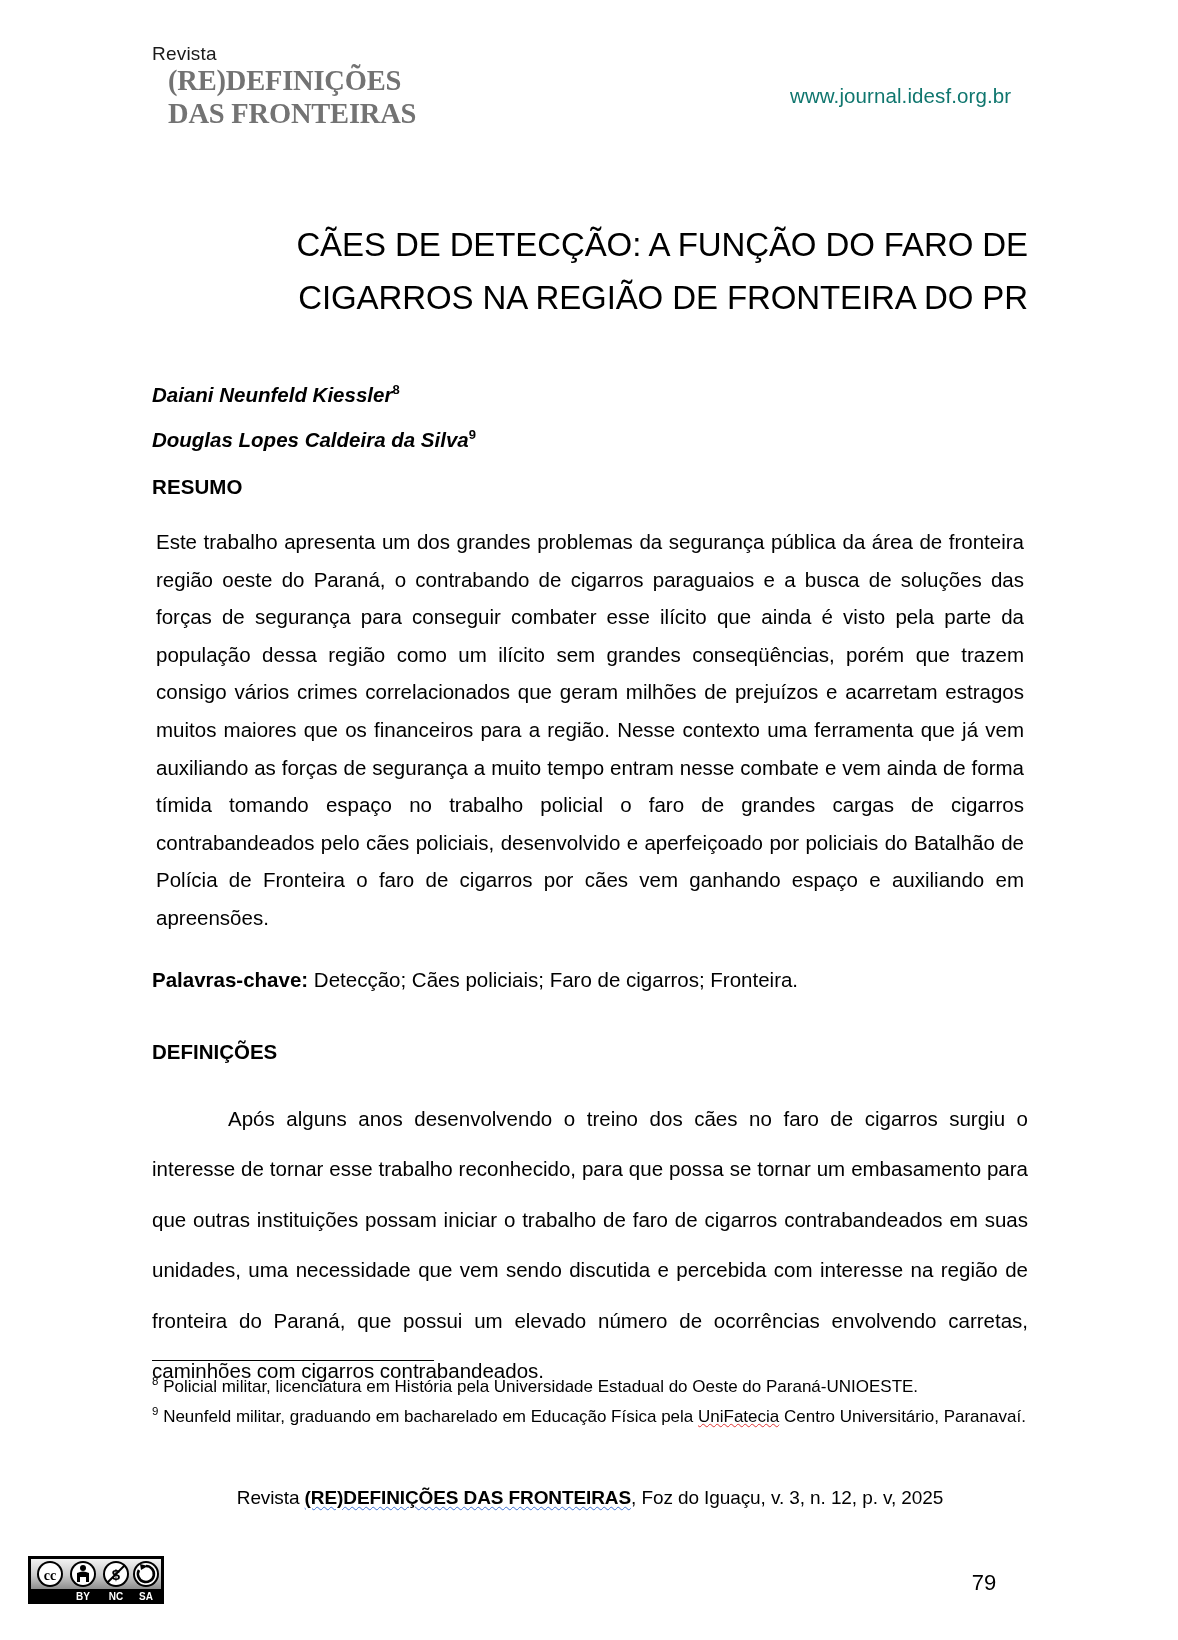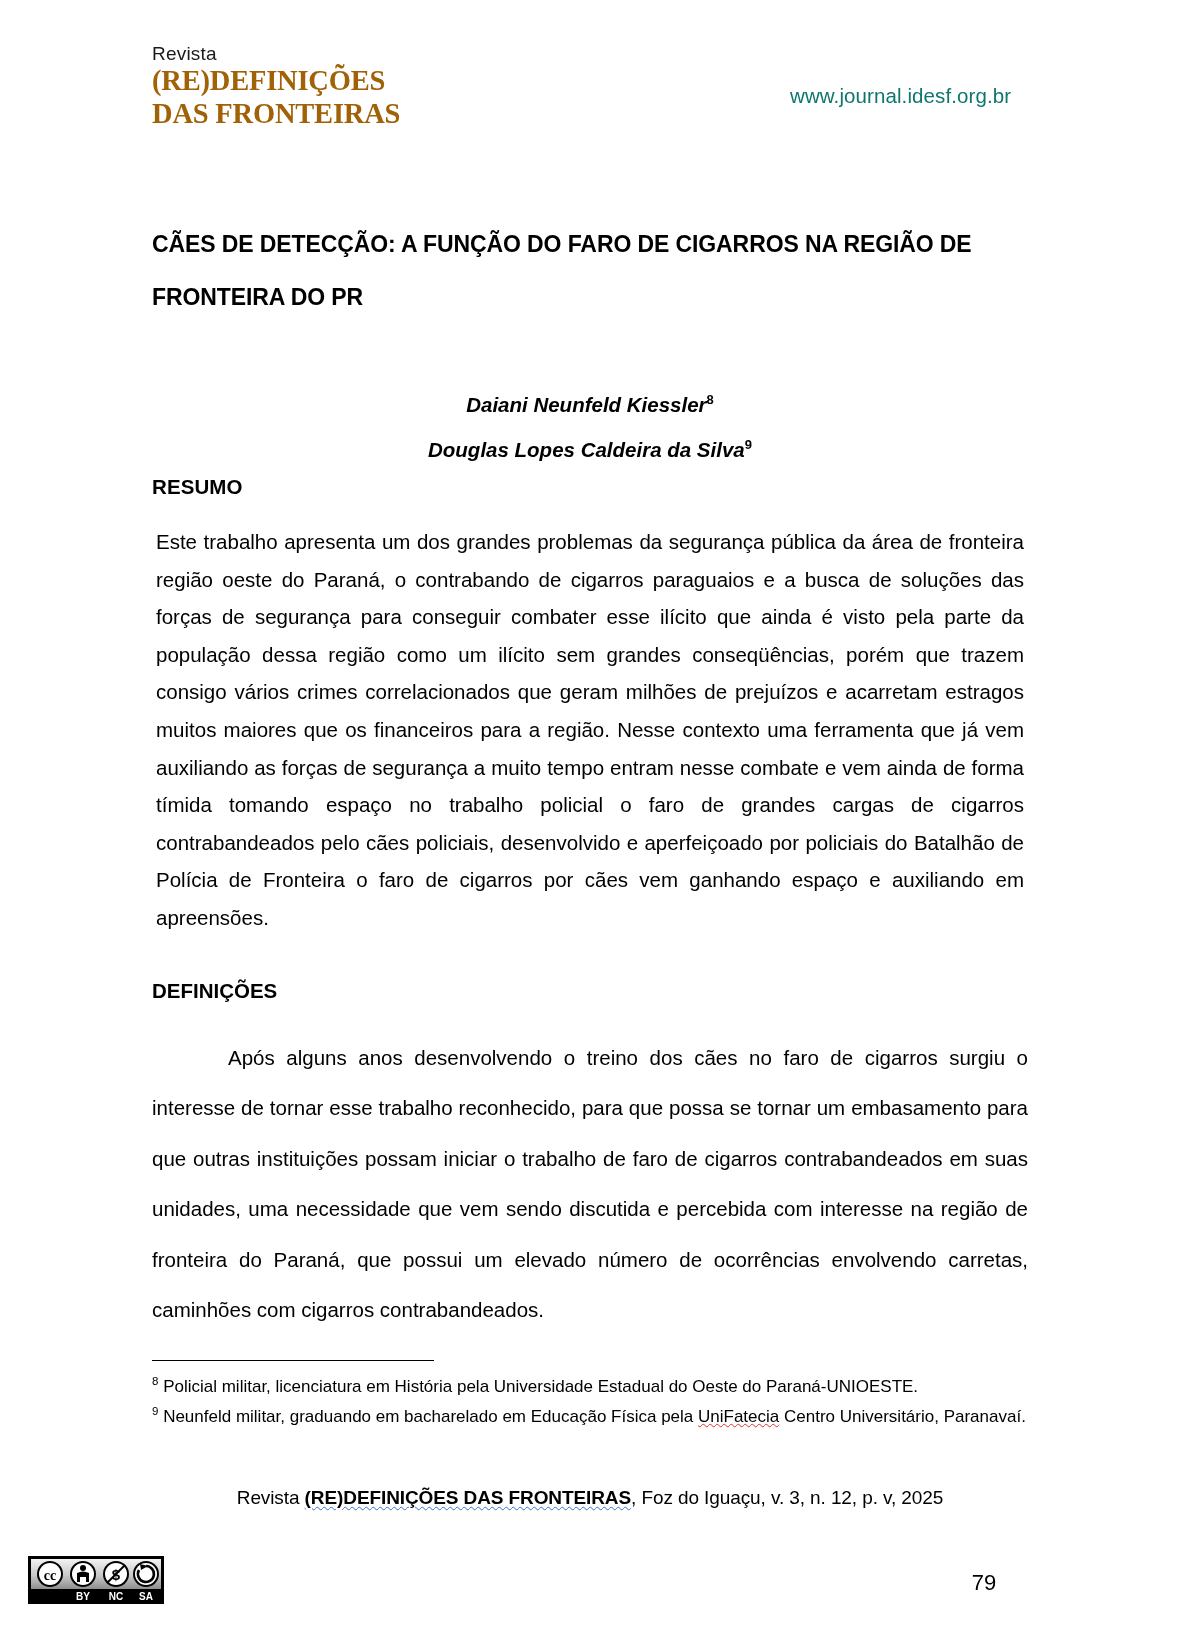--- a/index.html
+++ b/index.html
@@ -40,54 +40,55 @@
     font-size: 19px;
     letter-spacing: 0.2px;
     color: #1a1a1a;
     margin-bottom: 3px;
   }
   .logo-line1, .logo-line2 {
     font-family: "Liberation Serif", serif;
     font-weight: bold;
     font-size: 28.5px;
     letter-spacing: -0.2px;
-    color: #a16207;
+    color: #737373;
     margin-top: 4px;
+    margin-left: 16px;
   }
   .site-url {
     position: absolute;
     left: 790px;
     top: 84px;
     font-family: "Liberation Sans", sans-serif;
     font-size: 20.5px;
     color: #0f766e;
     letter-spacing: 0.1px;
   }
 
   
   .title {
     position: absolute;
     left: 152px;
     top: 218px;
     width: 876px;
-    text-align: left;
-    font-family: "Liberation Sans", sans-serif;
-    font-weight: bold;
-    font-size: 23px;
+    text-align: right;
+    font-family: "Liberation Sans", sans-serif;
+    font-weight: normal;
+    font-size: 33px;
     line-height: 53px;
     letter-spacing: -0.1px;
   }
 
   
   .authors {
     position: absolute;
     left: 152px;
-    top: 380px;
-    width: 876px;
-    text-align: center;
+    top: 370px;
+    width: 876px;
+    text-align: left;
     font-family: "Liberation Sans", sans-serif;
     font-weight: bold;
     font-style: italic;
     font-size: 20.5px;
     line-height: 40px;
   }
   .authors sup { font-size: 13px; font-style: normal; font-weight: bold; vertical-align: super; }
 
   
   .content {
@@ -224,20 +225,23 @@
       <span>Daiani Neunfeld Kiessler</span><sup>8</sup>
     </div>
     <div>
       <span>Douglas Lopes Caldeira da Silva</span><sup>9</sup>
     </div>
   </div>
 
   <div class="content">
     <p class="h-section">RESUMO</p>
     <p class="abstract">Este trabalho apresenta um dos grandes problemas da segurança pública da área de fronteira região oeste do Paraná, o contrabando de cigarros paraguaios e a busca de soluções das forças de segurança para conseguir combater esse ilícito que ainda é visto pela parte da população dessa região como um ilícito sem grandes conseqüências, porém que trazem consigo vários crimes correlacionados que geram milhões de prejuízos e acarretam estragos muitos maiores que os financeiros para a região. Nesse contexto uma ferramenta que já vem auxiliando as forças de segurança a muito tempo entram nesse combate e vem ainda de forma tímida tomando espaço no trabalho policial o faro de grandes cargas de cigarros contrabandeados pelo cães policiais, desenvolvido e aperfeiçoado por policiais do Batalhão de Polícia de Fronteira o faro de cigarros por cães vem ganhando espaço e auxiliando em apreensões.</p>
+    <p class="keywords">
+      <b>Palavras-chave:</b><span> Detecção; Cães policiais; Faro de cigarros; Fronteira.</span>
+    </p>
     <p class="h-intro">DEFINIÇÕES</p>
     <p class="intro-para">Após alguns anos desenvolvendo o treino dos cães no faro de cigarros surgiu o interesse de tornar esse trabalho reconhecido, para que possa se tornar um embasamento para que outras instituições possam iniciar o trabalho de faro de cigarros contrabandeados em suas unidades, uma necessidade que vem sendo discutida e percebida com interesse na região de fronteira do Paraná, que possui um elevado número de ocorrências envolvendo carretas, caminhões com cigarros contrabandeados.</p>
   </div>
 
   <div class="footnotes">
     <div class="footnote-rule"></div>
     <p class="footnote">
       <sup>8</sup><span> Policial militar, licenciatura em História pela Universidade Estadual do Oeste do Paraná-UNIOESTE.</span>
     </p>
     <p class="footnote">

